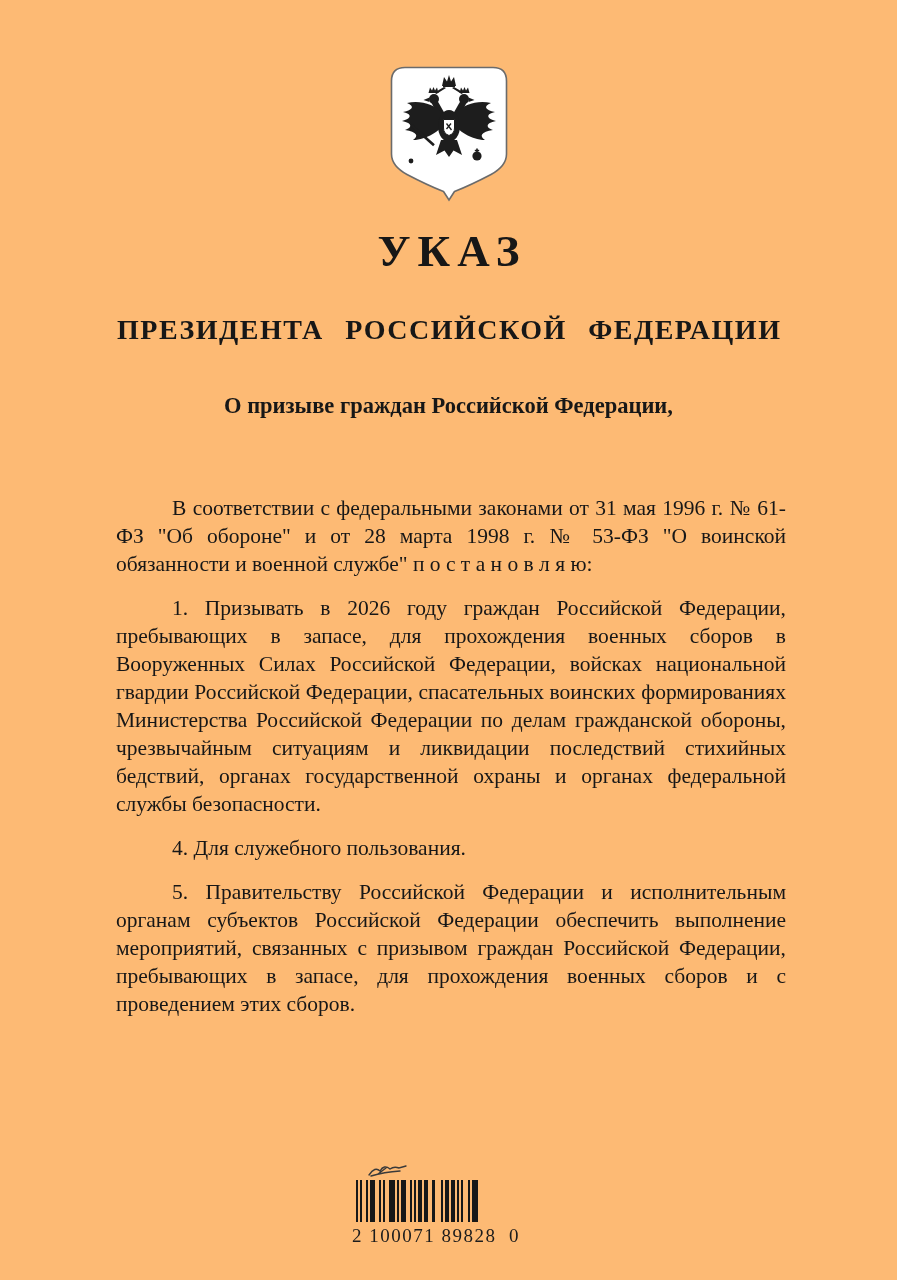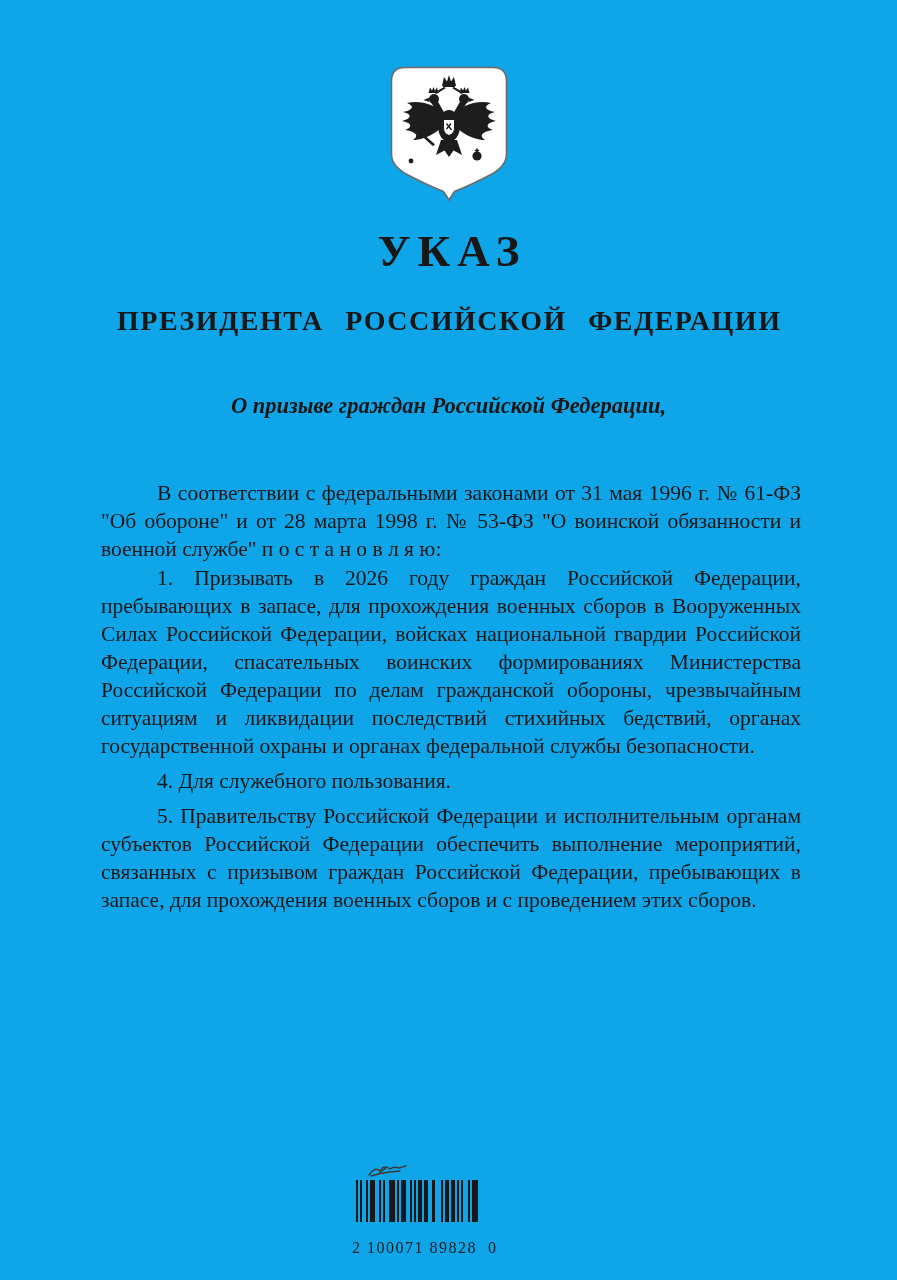--- a/index.html
+++ b/index.html
@@ -1,64 +1,64 @@
 <!DOCTYPE html>
 <html><head>
 <meta charset="utf-8">
 <style>
   html,body{margin:0;padding:0;background:#e8e8e8;}
   .page{
     position:relative;
     width:897px;height:1280px;
     margin:0 auto;
-    background:#0ea5e9;
+    background:#fdba74;
     font-family:"Liberation Serif","DejaVu Serif",serif;
     color:#171717;
     overflow:hidden;
   }
   .emblem{
     position:absolute;top:66px;left:50%;transform:translateX(-50%);
     width:118px;height:140px;
   }
   .emblem svg{display:block;width:100%;height:100%;}
   .doc-title{
     position:absolute;top:226px;left:0;right:0;
     margin:0;text-align:center;
     font-size:45px;font-weight:700;letter-spacing:7px;text-indent:7px;
     line-height:1.15;
   }
   .doc-subtitle{
     position:absolute;top:296px;left:0;right:0;
-    margin:8px;text-align:center;
+    margin:17px;text-align:center;
     font-size:28px;font-weight:700;
     letter-spacing:1.5px;word-spacing:13px;text-indent:1.5px;
     line-height:1.2;
   }
   .doc-subject{
     position:absolute;top:390px;left:60px;right:60px;
-    text-align:center;font-weight:700;font-size:22.5px;line-height:32px;font-style:italic;
+    text-align:center;font-weight:700;font-size:22.5px;line-height:32px;
   }
   .doc-body{
     position:absolute;top:478px;left:100px;width:702px;
     font-size:21.5px;line-height:28px;
     text-align:justify;
   }
-  .para{margin:1px;text-indent:56px;}
+  .para{margin:16px;text-indent:56px;}
   .para.spaced{margin-top:7px;}
   .barcode-block{
     position:absolute;top:1162px;left:352px;width:132px;
   }
   .stamp-mark{display:block;margin:0 0 1px 14px;width:44px;height:17px;}
   .bars{display:flex;width:124px;height:42px;margin:0 auto;align-items:stretch;}
   .bars span{flex-basis:0;}
   .bars .bar{background:#181818;}
   .bars .space{background:transparent;}
   .barcode-digits{
-    margin-top:17px;text-align:center;
-    font-size:16px;letter-spacing:1.5px;white-space:pre;
+    margin-top:3px;text-align:center;
+    font-size:19px;letter-spacing:1.5px;white-space:pre;
     color:#1c1c1c;
   }
 </style>
 </head>
 <body>
 
 <div class="page">
 
   <div class="emblem">
     <svg viewBox="0 0 118 140" xmlns="http://www.w3.org/2000/svg">

